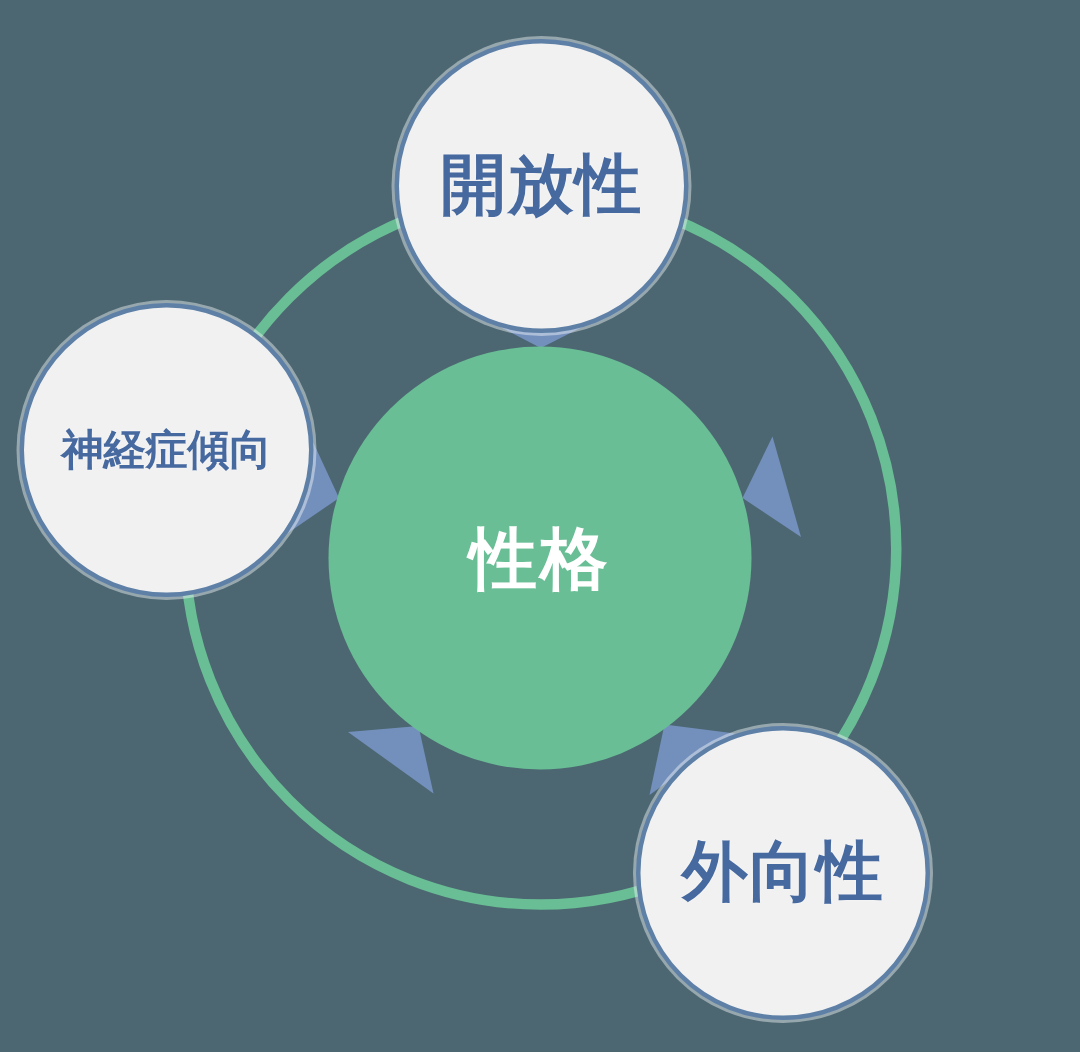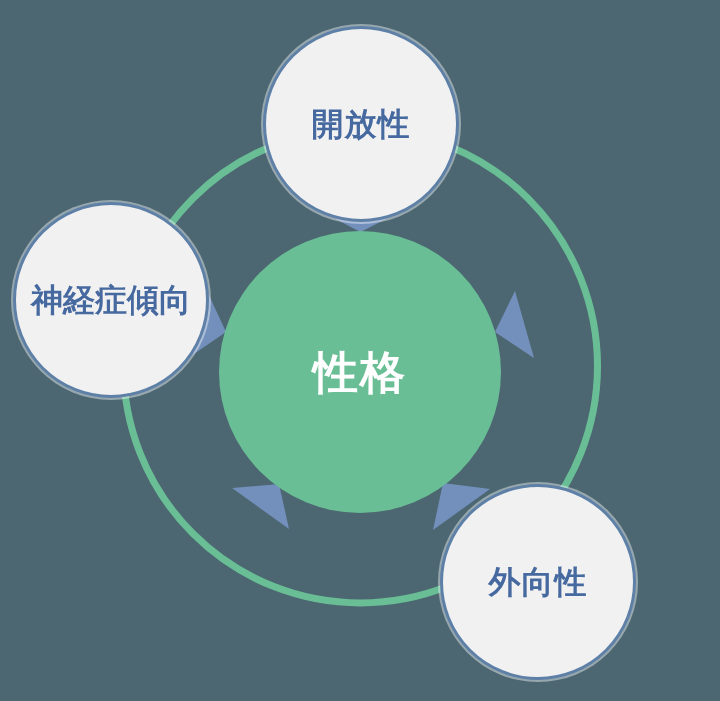--- a/index.html
+++ b/index.html
@@ -32,28 +32,28 @@
     background: #F1F1F1;
     border: 3px solid #5E80A7;
     box-shadow: 0 0 0 2px rgba(244, 247, 248, 0.45);
     display: flex;
     align-items: center;
     justify-content: center;
   }
   .node-label {
     color: #46699F;
     font-weight: bold;
-    font-size: 32px;
+    font-size: 44px;
     letter-spacing: 1px;
     white-space: nowrap;
     text-shadow: 0 0 2px rgba(255,255,255,0.55);
     line-height: 1;
   }
   .node-label--small {
-    font-size: 32px;
+    font-size: 28px;
     letter-spacing: 0;
   }
   .center-node {
     position: absolute;
     left: 219px;
     top: 231px;
     width: 282px;
     height: 282px;
     border-radius: 50%;
     background: #69BE95;
@@ -63,21 +63,21 @@
   }
   .center-label {
     color: #FFFFFF;
     font-weight: bold;
     font-size: 45px;
     letter-spacing: 2px;
     line-height: 1;
   }
   .node--openness        { left: 263px; top:  26px; }
   .node--conscientious   { left: 513px; top: 202px; }
-  .node--extraversion    { left: 440px; top: 484px; }
+  .node--extraversion    { left: 424px; top: 484px; }
   .node--agreeableness   { left: 110px; top: 484px; }
   .node--neuroticism     { left:  13px; top: 202px; }
 </style>
 </head>
 <body>
 
 <div class="canvas">
 
   <svg class="connector-layer" width="720" height="701" viewBox="0 0 720 701" xmlns="http://www.w3.org/2000/svg">
 

